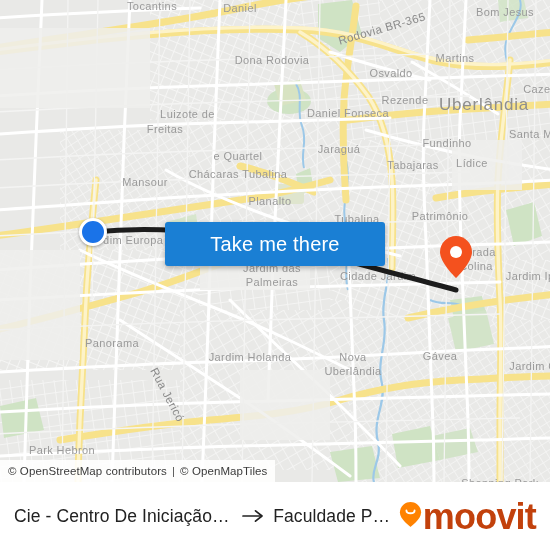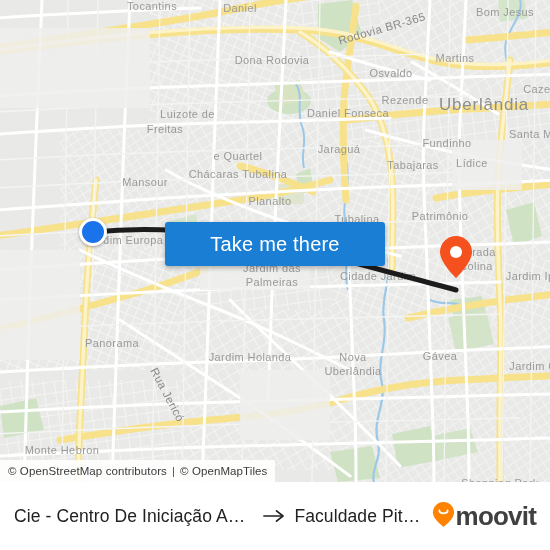--- a/index.html
+++ b/index.html
@@ -52,21 +52,21 @@
   #footer .route-text { display: flex; align-items: center; flex: 1 1 auto;
                         min-width: 0; gap: 9px; }
   .endpoint { font-size: 17.5px; color: #222222; white-space: nowrap;
               overflow: hidden; text-overflow: ellipsis; letter-spacing: .1px; }
   #from-name { max-width: 258px; }
   #to-name { max-width: 150px; }
   .arrow-icon { flex: 0 0 auto; width: 22px; height: 14px; }
 
   
   #brand { flex: 0 0 auto; display: flex; align-items: center; gap: 1px; margin-left: 6px; }
-  #brand .wordmark { font-size: 26px; font-weight: bold; color: #404040;
+  #brand .wordmark { font-size: 36px; font-weight: bold; color: #c2410c;
                      letter-spacing: -.8px; line-height: 27px; }
 </style>
 </head>
 <body>
 
 <div id="app">
 
   <div id="map">
 
     <svg class="maplayer" viewBox="0 0 550 482">
@@ -248,21 +248,21 @@
         <div class="mlabel" style="left: 272px; top: 282px;">Palmeiras</div>
         <div class="mlabel" style="left: 378px; top: 276px;">Cidade Jardim</div>
         <div class="mlabel" style="left: 548px; top: 276px;">Jardim Ipanema</div>
         <div class="mlabel" style="left: 112px; top: 343px;">Panorama</div>
         <div class="mlabel" style="left: 250px; top: 357px;">Jardim Holanda</div>
         <div class="mlabel" style="left: 353px; top: 357px;">Nova</div>
         <div class="mlabel" style="left: 353px; top: 371px;">Uberlândia</div>
         <div class="mlabel" style="left: 440px; top: 356px;">Gávea</div>
         <div class="mlabel" style="left: 546px; top: 366px;">Jardim Canaã</div>
         <div class="mlabel road" style="left: 167px; top: 395px; transform: translate(-50%, -50%) rotate(62deg);">Rua Jericó</div>
-        <div class="mlabel" style="left: 62px; top: 450px;">Monte Hebron</div>
+        <div class="mlabel" style="left: 62px; top: 450px;">Park Hebron</div>
         <div class="mlabel" style="left: 500px; top: 483px;">Shopping Park</div>
       </div>
 
     <svg id="routeline" viewBox="0 0 550 482">
       <path d="M93 232 C170 224 260 236 330 256 C380 270 420 280 456 290" stroke="#1c1c1c" stroke-width="5" fill="none" stroke-linecap="round"></path>
     </svg>
 
     <div id="origin"></div>
 
     <div id="destination">

